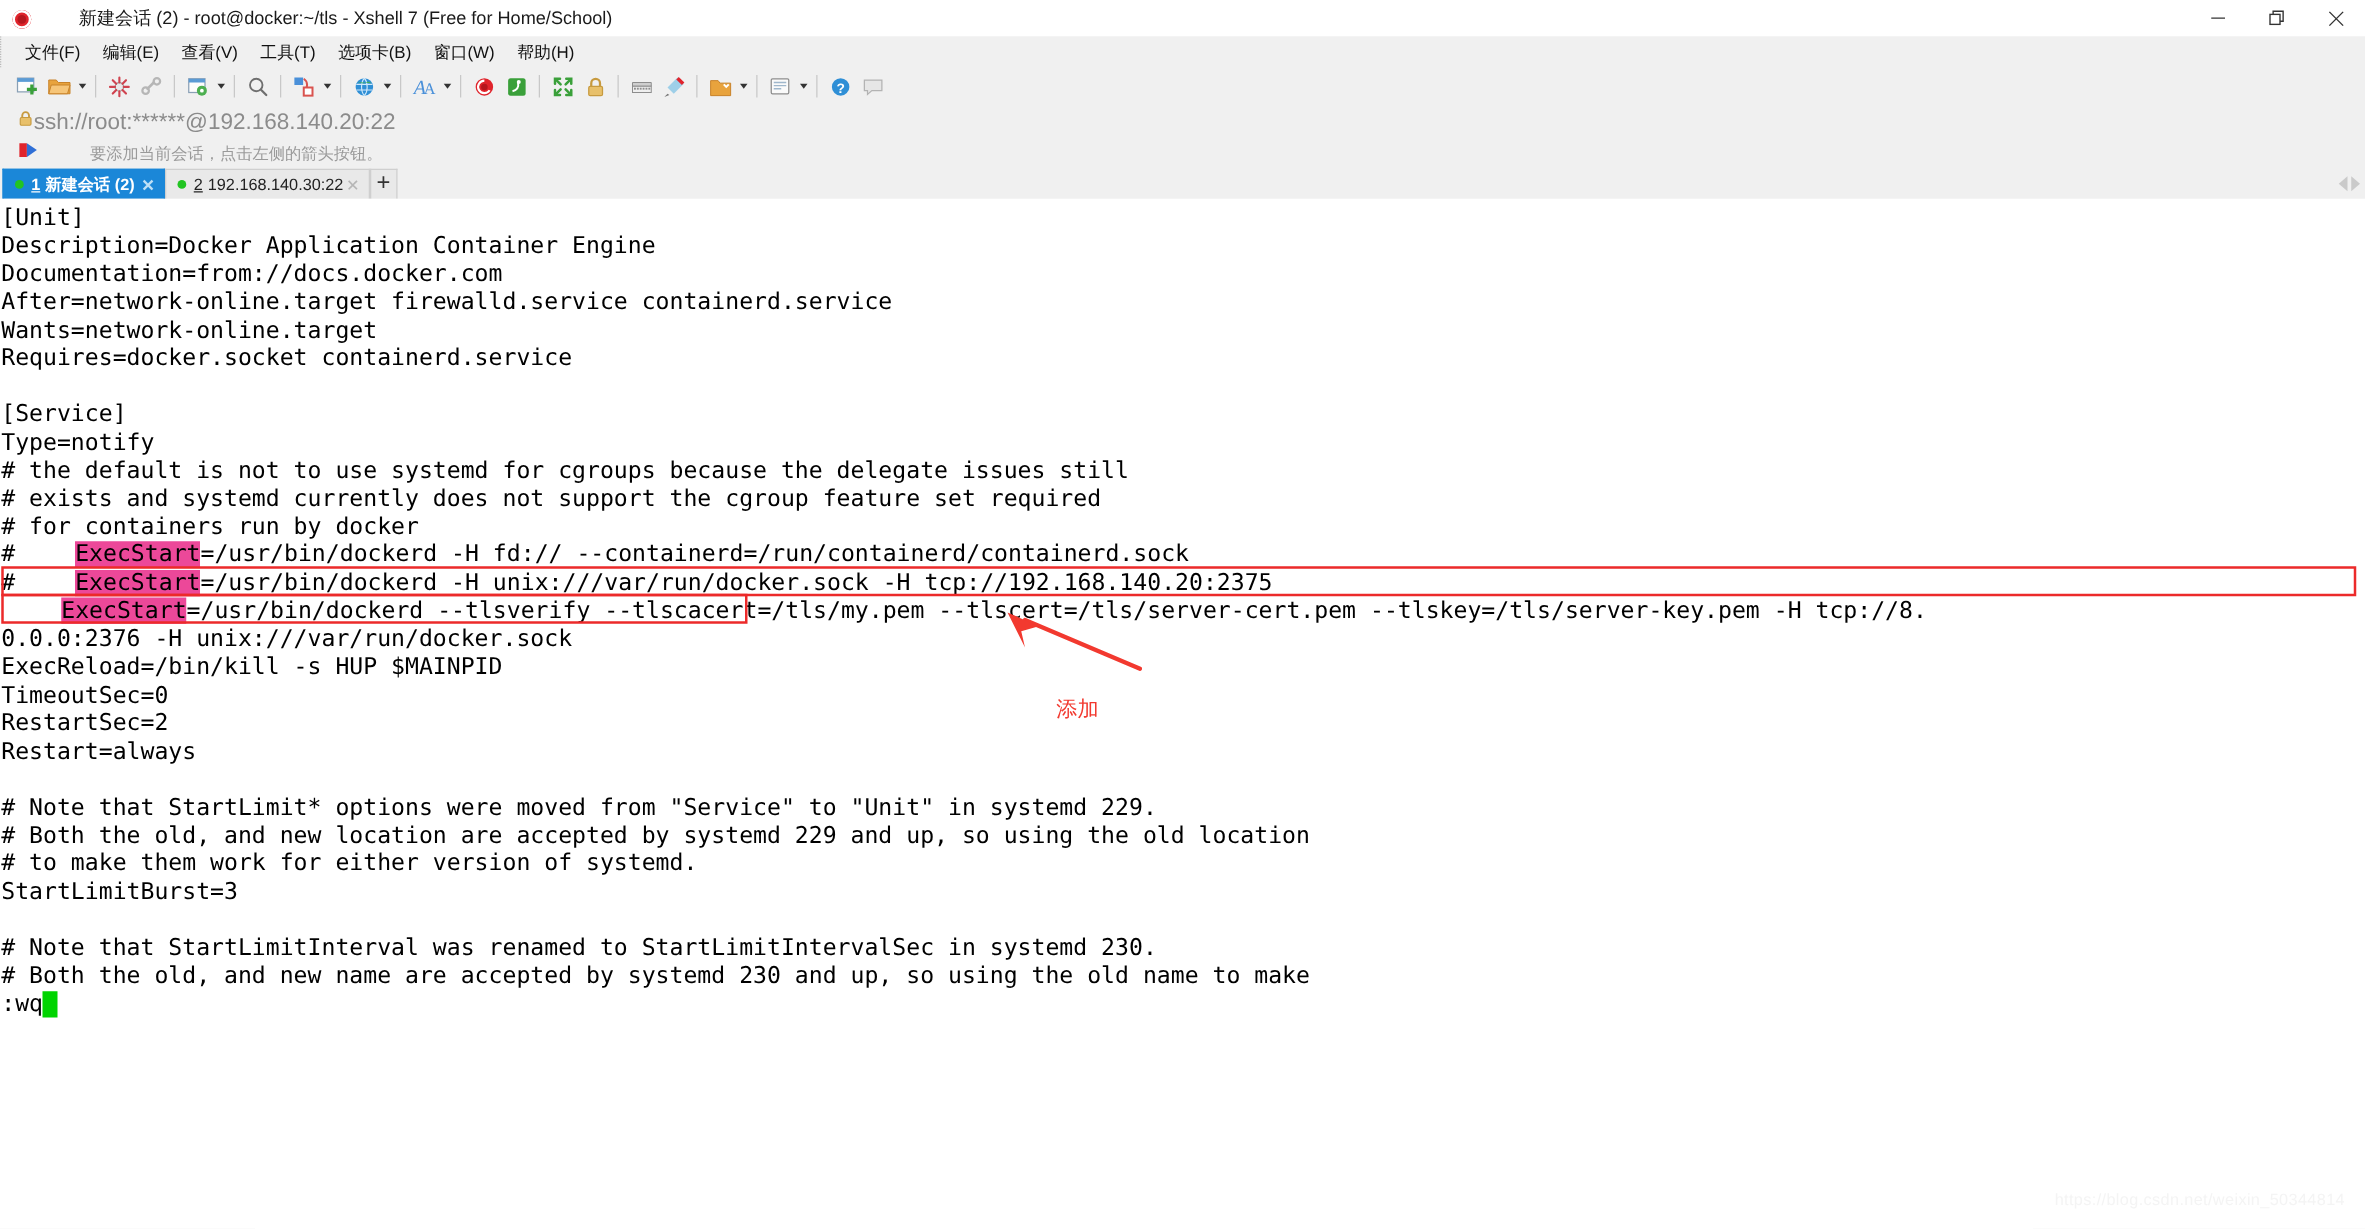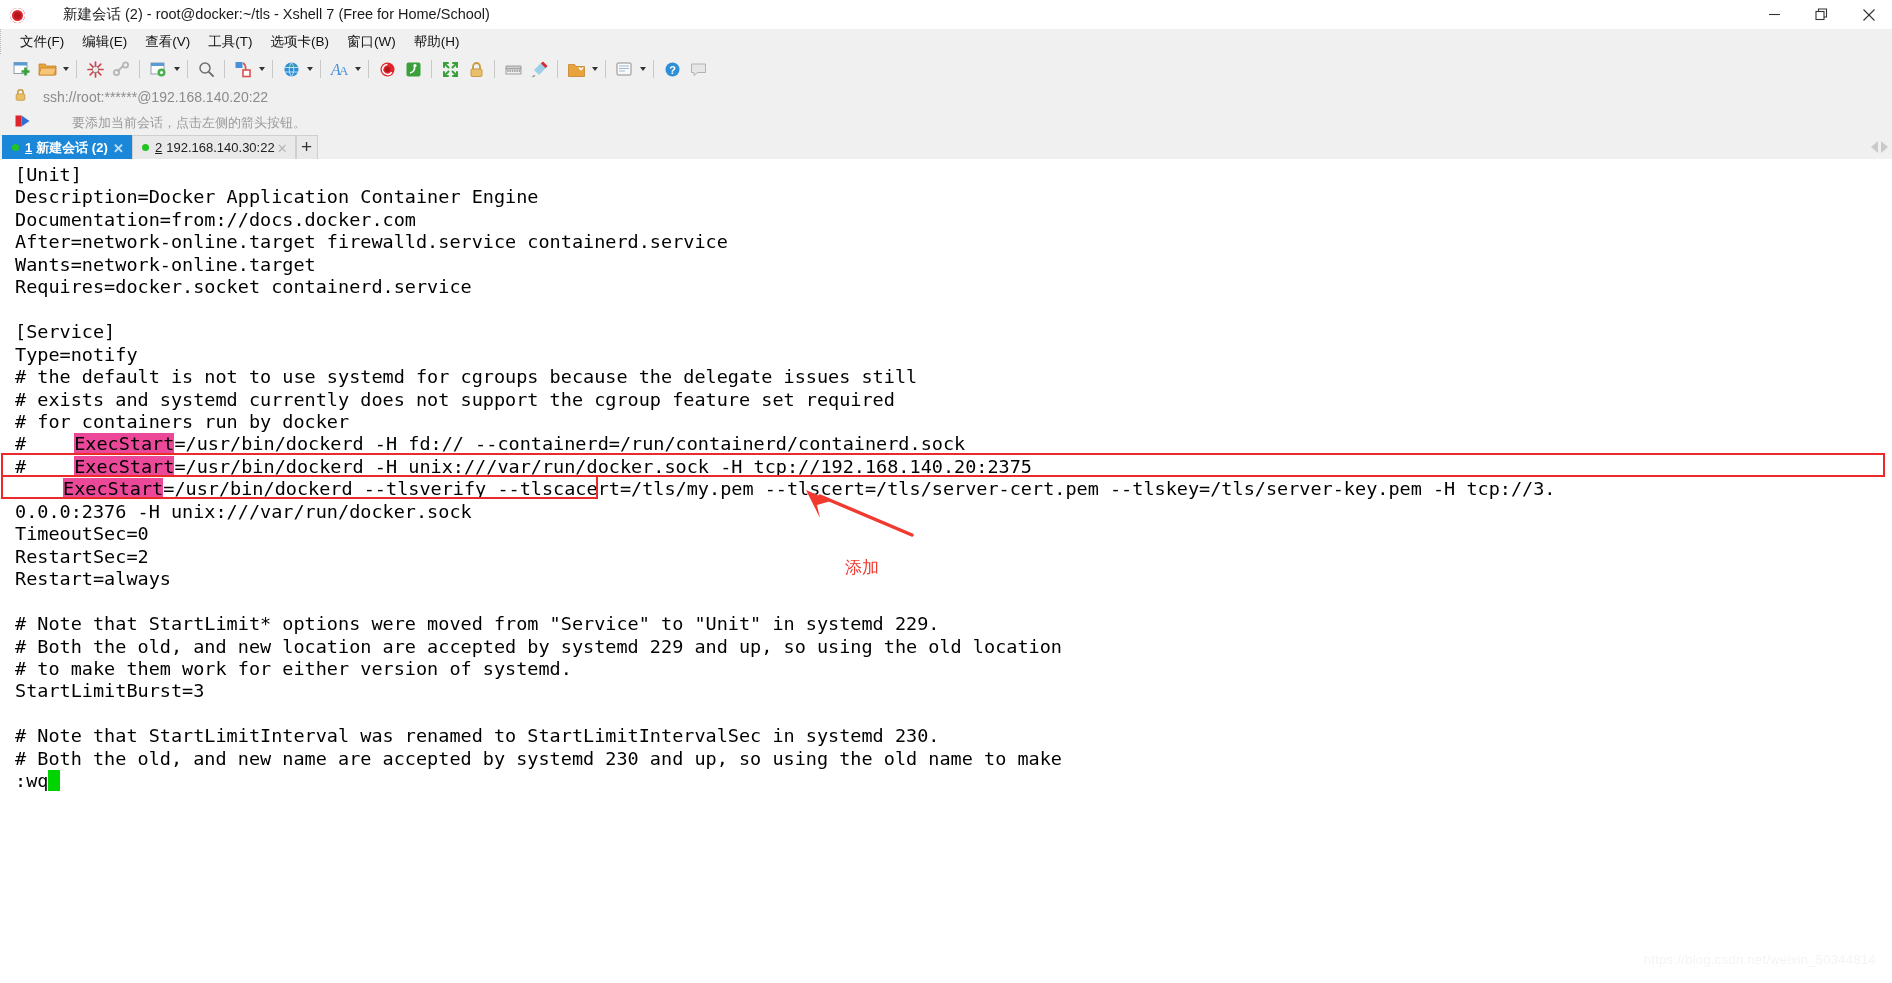--- a/index.html
+++ b/index.html
@@ -118,23 +118,23 @@
   
   .addrbar {
     height: 26px;
     background: #f0f0f0;
     display: flex;
     align-items: center;
     padding-left: 14px;
     flex: 0 0 26px;
   }
   .addr-text {
-    font-size: 14px;
+    font-size: 18px;
     color: #8b8b8b;
-    margin-left: 16px;
+    margin-left: 0;
   }
 
   
   .hintbar {
     height: 25px;
     background: #f0f0f0;
     display: flex;
     align-items: center;
     padding-left: 14px;
     flex: 0 0 25px;
@@ -229,21 +229,21 @@
     border-bottom: 6px solid transparent;
     border-left: 7px solid #9b9b9b;
   }
 
   
   .terminal {
     flex: 1 1 auto;
     background: #ffffff;
     position: relative;
     overflow: hidden;
-    padding: 5px 0 0 15px;
+    padding: 5px 0 0 1px;
   }
   .term-line {
     font-family: "DejaVu Sans Mono", "Liberation Mono", monospace;
     font-size: 18.5px;
     line-height: 22.45px;
     color: #000000;
     white-space: pre;
     letter-spacing: 0px;
   }
   .hl-kw {
@@ -555,22 +555,23 @@
         <div class="term-line"><span>Wants=network-online.target</span></div>
         <div class="term-line"><span>Requires=docker.socket containerd.service</span></div>
         <div class="term-line"><span>&nbsp;</span></div>
         <div class="term-line"><span>[Service]</span></div>
         <div class="term-line"><span>Type=notify</span></div>
         <div class="term-line"><span># the default is not to use systemd for cgroups because the delegate issues still</span></div>
         <div class="term-line"><span># exists and systemd currently does not support the cgroup feature set required</span></div>
         <div class="term-line"><span># for containers run by docker</span></div>
         <div class="term-line"><span>#</span><span class="hl-kw">ExecStart</span><span>=/usr/bin/dockerd -H fd:// --containerd=/run/containerd/containerd.sock</span></div>
         <div class="term-line"><span>#</span><span class="hl-kw">ExecStart</span><span>=/usr/bin/dockerd -H unix:///var/run/docker.sock -H tcp://192.168.140.20:2375</span></div>
-        <div class="term-line"><span class="hl-kw">ExecStart</span><span>=/usr/bin/dockerd --tlsverify --tlscacert=/tls/my.pem --tlscert=/tls/server-cert.pem --tlskey=/tls/server-key.pem -H tcp://3.</span></div>
+        <div class="term-line"><span class="hl-kw">ExecStart</span><span>=/usr/bin/dockerd --tlsverify --tlscacert=/tls/my.pem --tlscert=/tls/server-cert.pem --tlskey=/tls/server-key.pem -H tcp://8.</span></div>
         <div class="term-line"><span>0.0.0:2376 -H unix:///var/run/docker.sock</span></div>
+        <div class="term-line"><span>ExecReload=/bin/kill -s HUP $MAINPID</span></div>
         <div class="term-line"><span>TimeoutSec=0</span></div>
         <div class="term-line"><span>RestartSec=2</span></div>
         <div class="term-line"><span>Restart=always</span></div>
         <div class="term-line"><span>&nbsp;</span></div>
         <div class="term-line"><span># Note that StartLimit* options were moved from "Service" to "Unit" in systemd 229.</span></div>
         <div class="term-line"><span># Both the old, and new location are accepted by systemd 229 and up, so using the old location</span></div>
         <div class="term-line"><span># to make them work for either version of systemd.</span></div>
         <div class="term-line"><span>StartLimitBurst=3</span></div>
         <div class="term-line"><span>&nbsp;</span></div>
         <div class="term-line"><span># Note that StartLimitInterval was renamed to StartLimitIntervalSec in systemd 230.</span></div>

